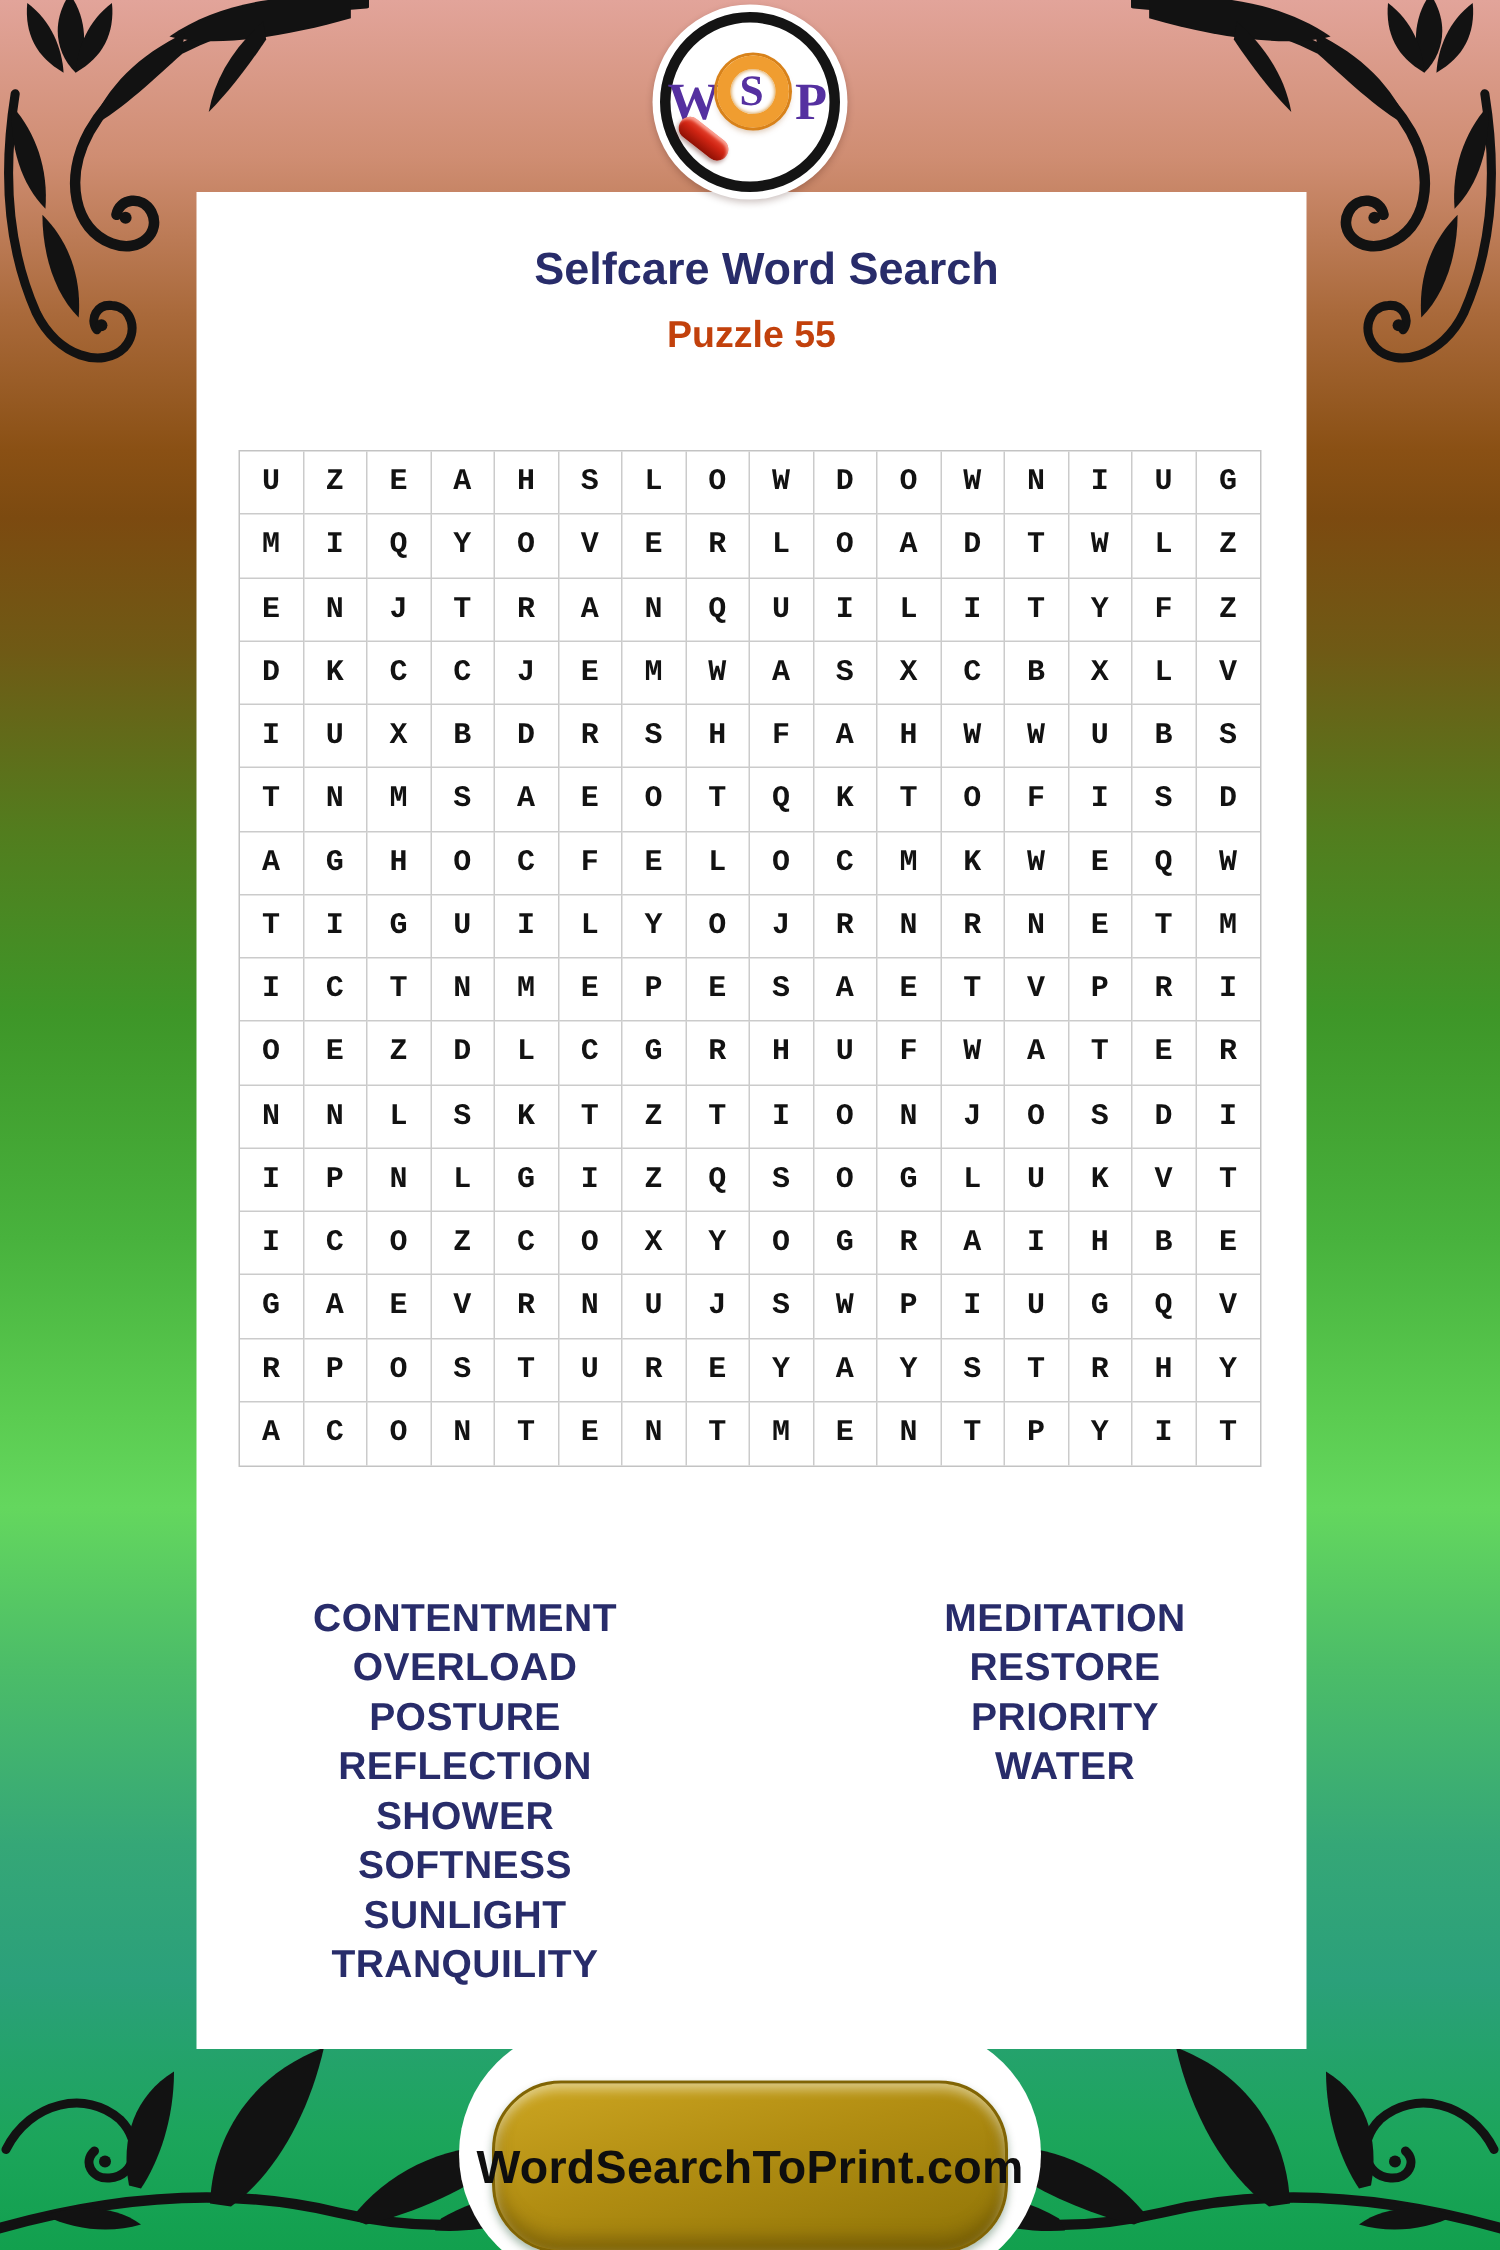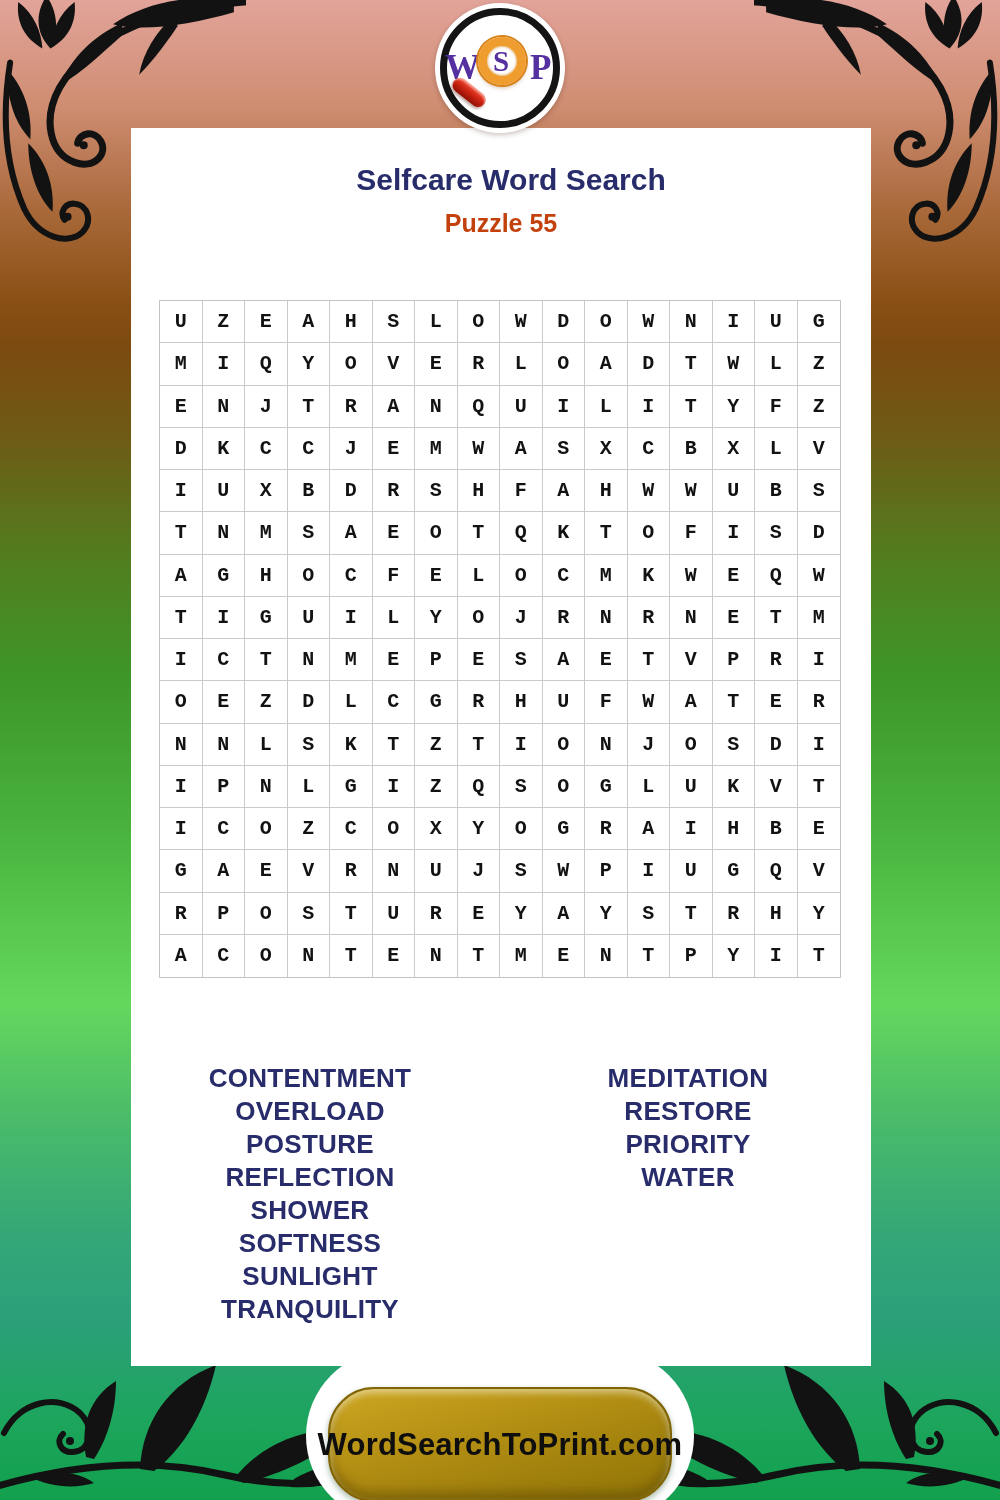--- a/index.html
+++ b/index.html
@@ -44,21 +44,21 @@
     font-weight:bold;font-size:20px;color:#121212;
   }
   .cell:nth-child(16n){border-right:none;}
   .cell:nth-child(n+241){border-bottom:none;}
 
   .wordlist{
     position:absolute;z-index:3;top:1025px;width:302px;text-align:center;
     font-weight:bold;font-size:26px;line-height:33px;color:#282c6a;letter-spacing:.3px;margin-top:37px;
   }
   .wl-left{left:159px;}
-  .wl-right{left:537px;}
+  .wl-right{left:559px;}
 
   .capsule{
     position:absolute;z-index:4;left:306px;top:1350px;width:388px;height:172px;
     background:#ffffff;border-radius:86px;
   }
   .site-button{
     position:absolute;z-index:5;left:328px;top:1387px;width:344px;height:115px;
     border-radius:46px;border:2px solid #806405;box-sizing:border-box;
     background:linear-gradient(165deg,#cda622 0%,#b18d12 45%,#8f7407 100%);
     box-shadow:inset 0 4px 7px rgba(255,255,240,.5), inset 0 -8px 12px rgba(80,60,0,.45), 0 3px 6px rgba(0,60,20,.35);

